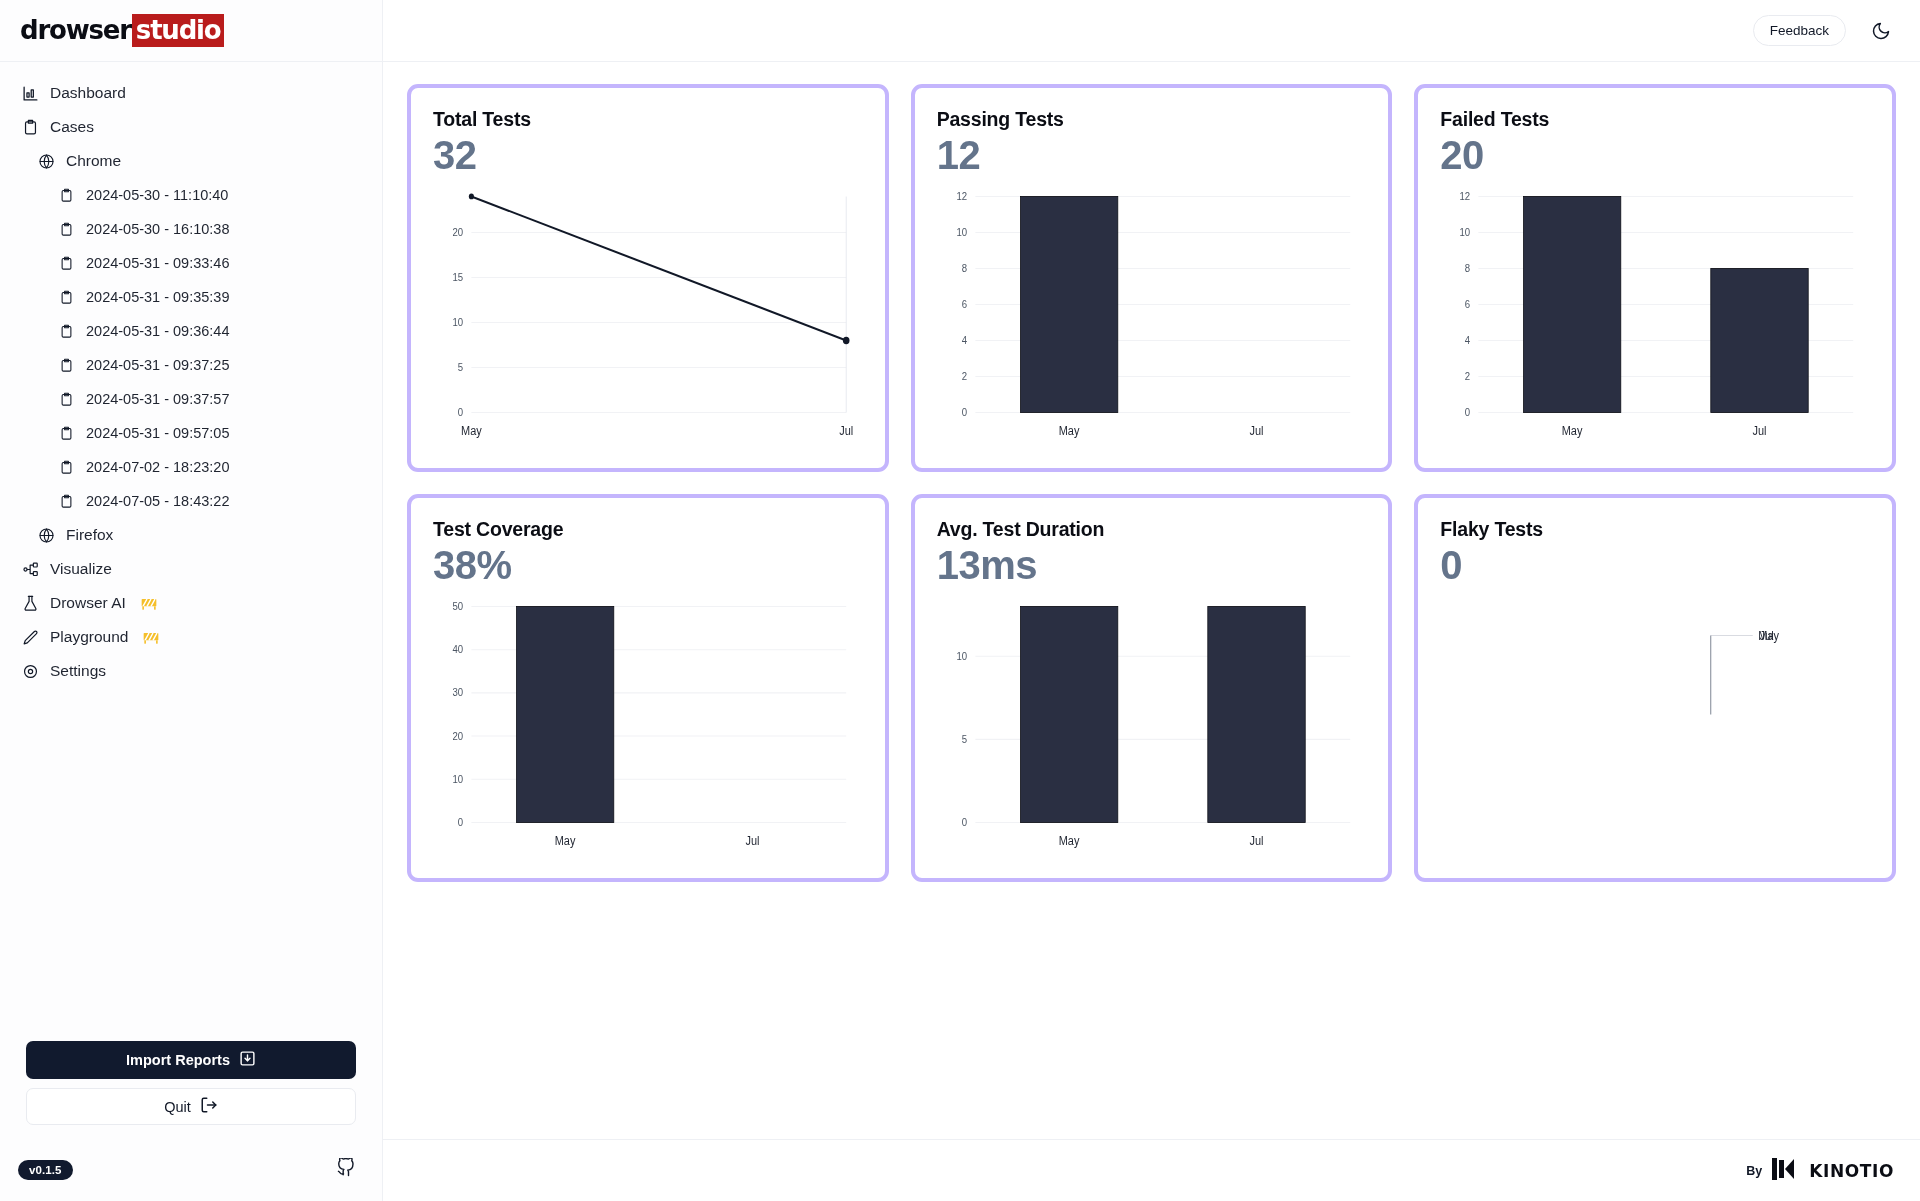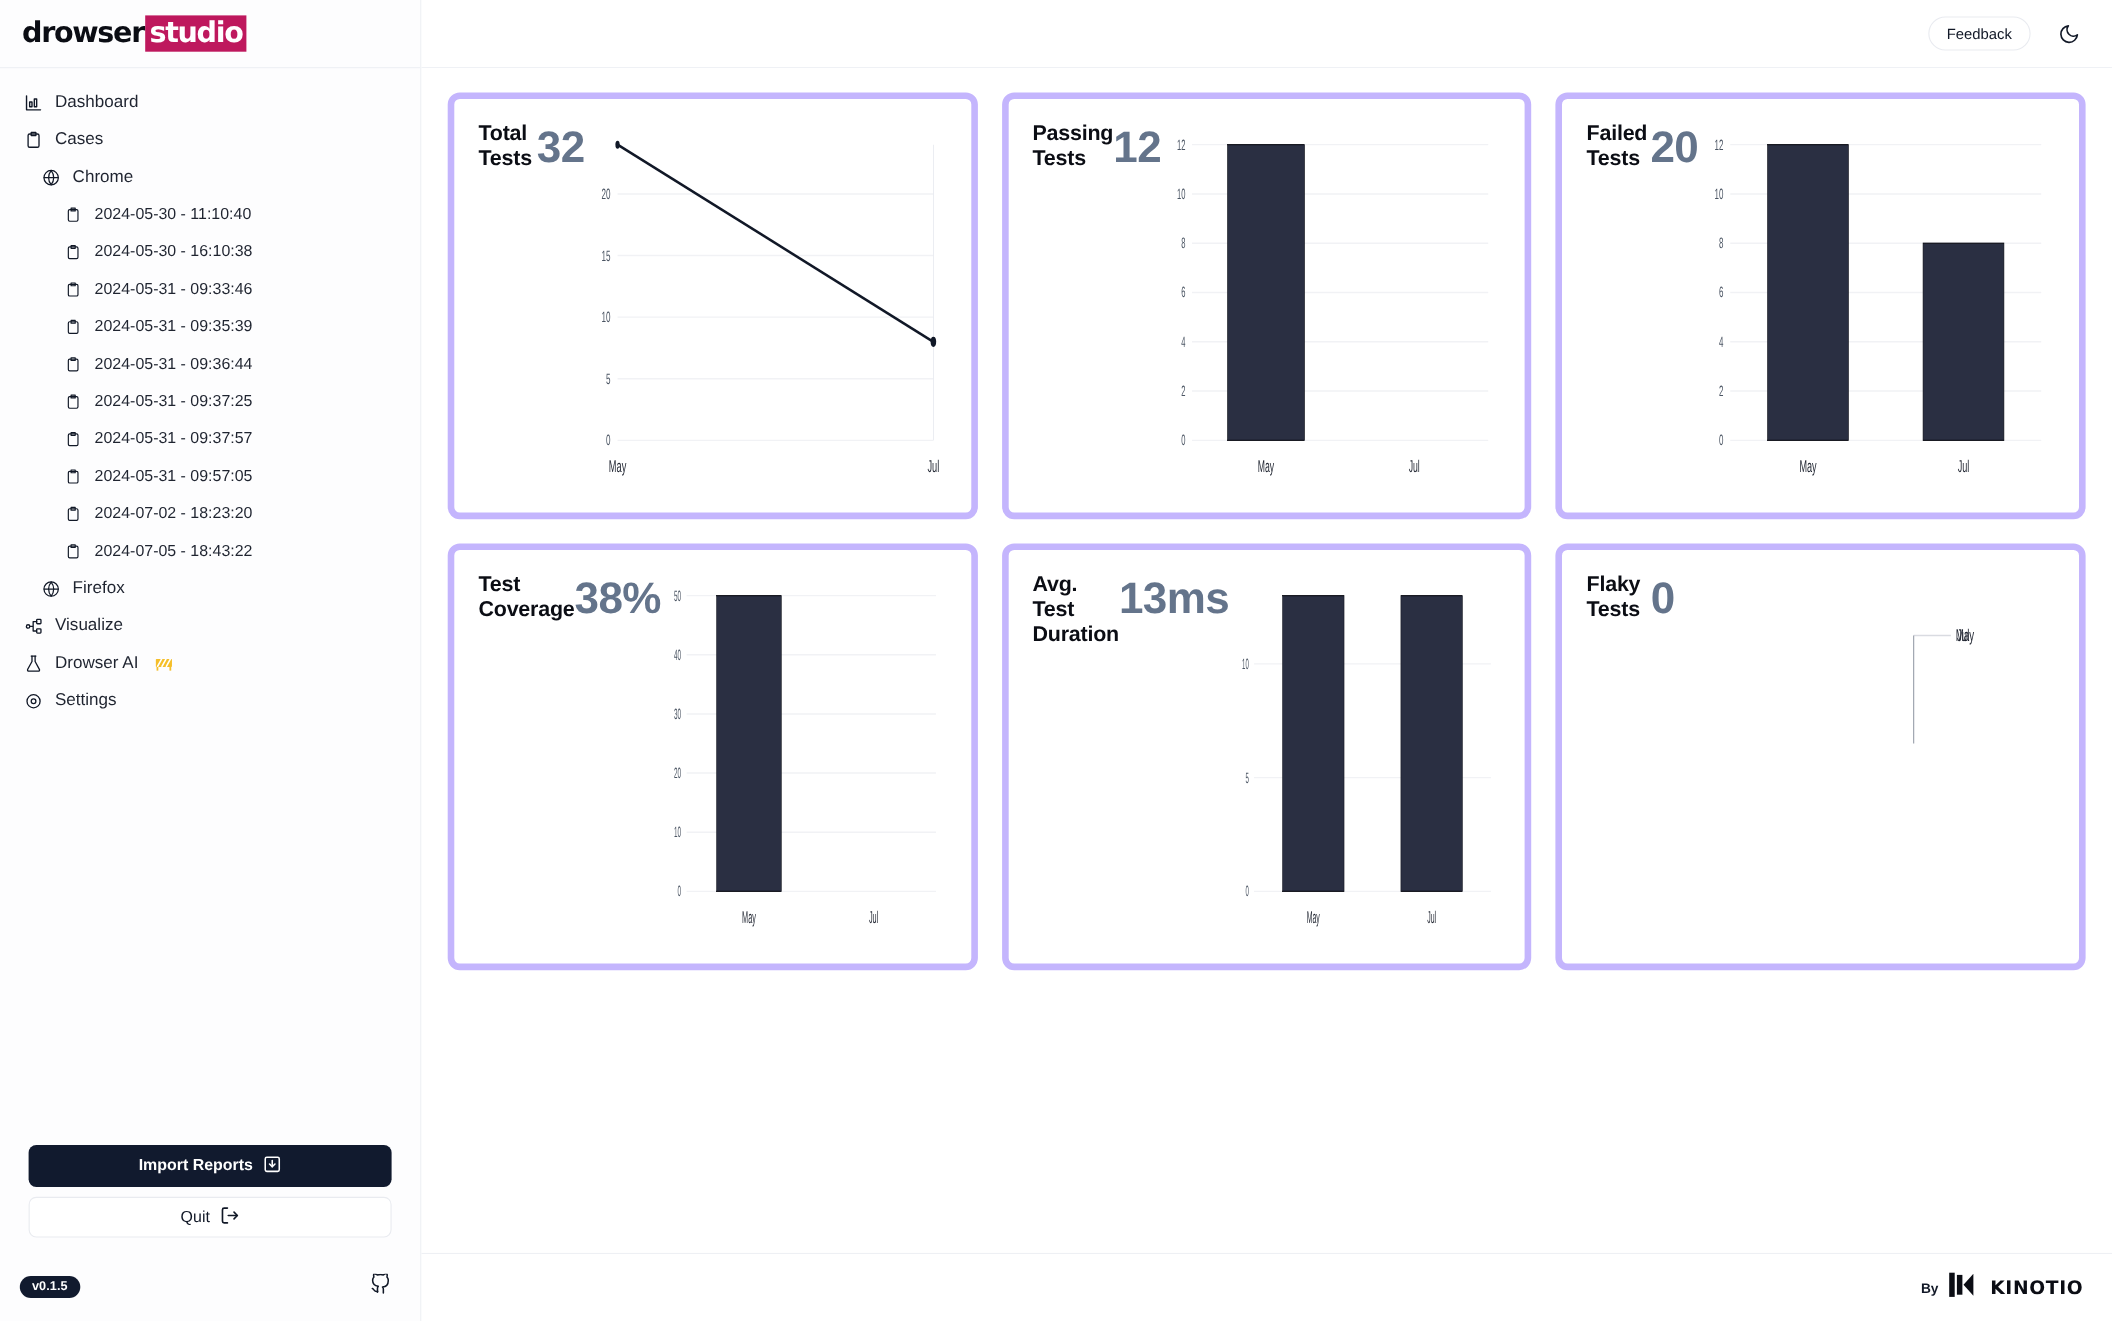--- a/index.html
+++ b/index.html
@@ -23,21 +23,21 @@
   }
   .logo-bar {
     height: 62px; flex: 0 0 62px;
     display: flex; align-items: center;
     padding-left: 20px;
     border-bottom: 1px solid #eef0f4;
   }
   .logo { display: inline-flex; align-items: baseline; font-size: 26px; letter-spacing: -0.5px; }
   .logo-a { font-weight: 700; color: #0b0d14; font-family: "DejaVu Sans", sans-serif; letter-spacing: -1.2px; }
   .logo-b {
-    font-weight: 700; color: #ffffff; background: #be185d;
+    font-weight: 700; color: #ffffff; background: #b91c1c;
     padding: 1px 4px 2px 4px; margin-left: 1px;
     font-family: "DejaVu Sans", sans-serif; letter-spacing: -1.2px;
   }
 
   .nav { flex: 1 1 auto; padding: 14px 0 0 0; overflow: hidden; }
   .nav-item {
     display: flex; align-items: center; gap: 11px;
     height: 34px; padding: 0 18px 0 22px;
     font-size: 15.5px; color: #1f2430; cursor: pointer;
     white-space: nowrap;
@@ -97,25 +97,25 @@
     flex: 1 1 auto; padding: 22px 24px 10px 24px;
     background: #fff; overflow: hidden;
   }
   .grid {
     display: grid;
     grid-template-columns: repeat(3, 1fr);
     gap: 22px 22px;
   }
   .card {
     background: #ffffff;
-    border: 6px solid #c4b5fd;
+    border: 4px solid #c4b5fd;
     border-radius: 11px;
     padding: 20px 22px 14px 22px;
     height: 388px;
-    display: flex; flex-direction: row;
+    display: flex; flex-direction: column;
     overflow: hidden;
   }
   .card-title { font-size: 19.5px; font-weight: 700; color: #0b0d14; letter-spacing: -.2px; }
   .card-value { font-size: 40px; font-weight: 700; color: #64748b; margin-top: 2px; letter-spacing: -.5px; }
   .chart-wrap { flex: 1 1 auto; margin-top: 6px; position: relative; min-height: 0; }
   .chart-wrap svg { width: 100%; height: 100%; display: block; }
   .tick { font-size: 10.5px; fill: #4b5563; font-family: "Liberation Sans", sans-serif; }
   .xlab { font-size: 12px; fill: #1f2430; font-family: "Liberation Sans", sans-serif; }
   .gridline { stroke: #f1f2f5; stroke-width: 1; }
   .axisline { stroke: #e6e8ee; stroke-width: 1; }
@@ -287,20 +287,36 @@
           <span>Visualize</span>
         </div>
         <div class="nav-item">
           <span class="ico">
             <svg viewBox="0 0 24 24" fill="none" stroke="#111827" stroke-width="1.7" stroke-linecap="round" stroke-linejoin="round">
               <path d="M9 2h6"></path>
               <path d="M10 2v7L4.5 19a1.6 1.6 0 0 0 1.4 2.4h12.2A1.6 1.6 0 0 0 19.5 19L14 9V2"></path>
             </svg>
           </span>
           <span>Drowser AI</span>
+          <span class="flag">
+            <svg viewBox="0 0 24 20">
+              <rect x="1" y="4" width="22" height="11" rx="1" fill="#f5bf2a"></rect>
+              <path d="M3 15 L9 4 M9 15 L15 4 M15 15 L21 4" stroke="#fff" stroke-width="2.2"></path>
+              <rect x="2" y="15" width="2.4" height="5" fill="#f5bf2a"></rect>
+              <rect x="19.6" y="15" width="2.4" height="5" fill="#f5bf2a"></rect>
+            </svg>
+          </span>
+        </div>
+        <div class="nav-item">
+          <span class="ico">
+            <svg viewBox="0 0 24 24" fill="none" stroke="#111827" stroke-width="1.7" stroke-linecap="round" stroke-linejoin="round">
+              <path d="M17.5 3.5a2.1 2.1 0 0 1 3 3L7.5 19.5 3 21l1.5-4.5z"></path>
+            </svg>
+          </span>
+          <span>Playground</span>
           <span class="flag">
             <svg viewBox="0 0 24 20">
               <rect x="1" y="4" width="22" height="11" rx="1" fill="#f5bf2a"></rect>
               <path d="M3 15 L9 4 M9 15 L15 4 M15 15 L21 4" stroke="#fff" stroke-width="2.2"></path>
               <rect x="2" y="15" width="2.4" height="5" fill="#f5bf2a"></rect>
               <rect x="19.6" y="15" width="2.4" height="5" fill="#f5bf2a"></rect>
             </svg>
           </span>
         </div>
         <div class="nav-item">

